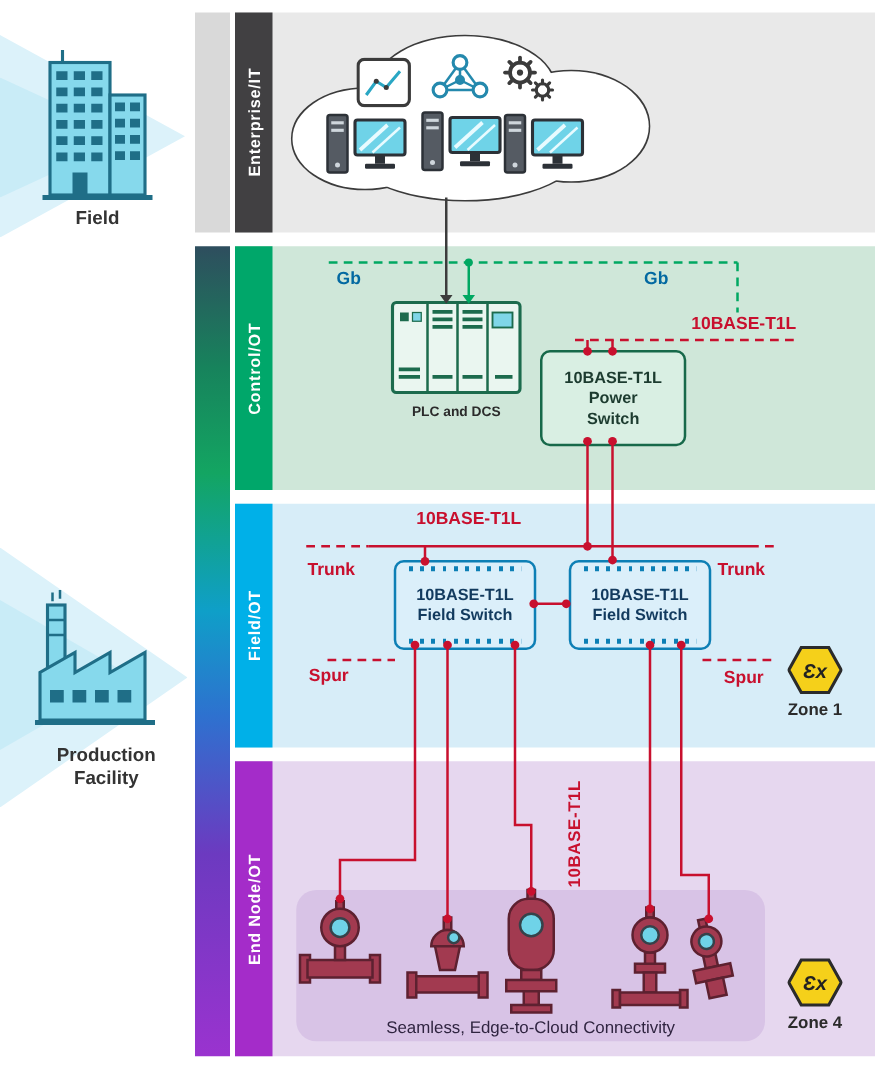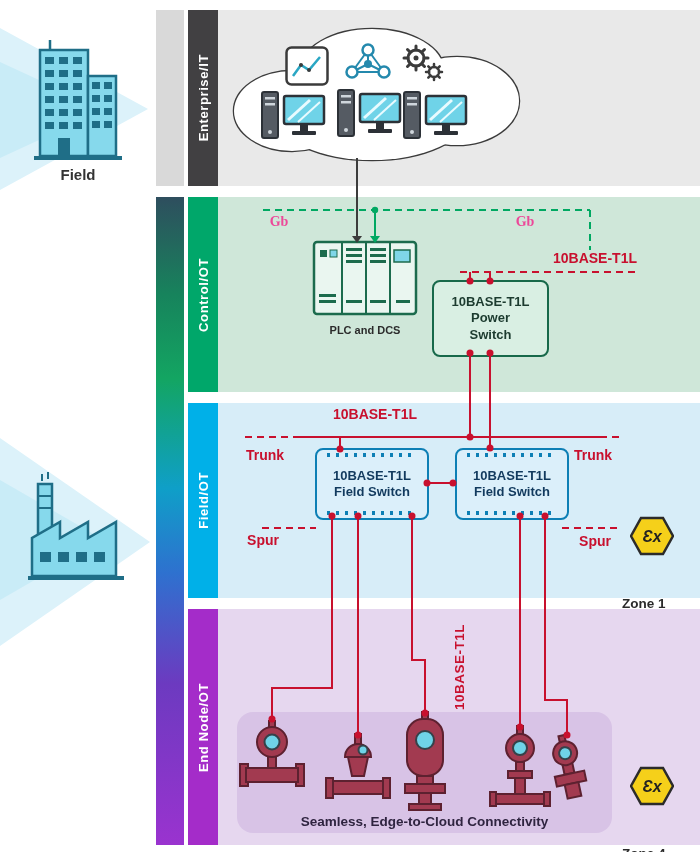--- a/index.html
+++ b/index.html
@@ -27,46 +27,46 @@
   #tri-fact2{left:0;top:480px;width:104px;height:120px;background:#c9ecf7;}
   .side-label{position:absolute;color:#333;font-weight:bold;font-size:15px;
     text-align:center;line-height:1.2;}
 
   
   .gray-strip{position:absolute;left:156px;top:10px;width:28px;height:176px;background:#d9d9d9;}
   .grad-strip{position:absolute;left:156px;top:197px;width:28px;height:648px;
     background:linear-gradient(180deg,#2e4e5e 0%,#17835c 15%,#13a562 28%,
       #0f9fc8 45%,#2e71cf 58%,#6c3ac0 75%,#9a33cf 100%);}
   .lbl-red{position:absolute;color:#c8102e;font-weight:bold;font-size:14px;text-align:center;}
-  .lbl-green{position:absolute;color:#ec4899;font-weight:bold;font-size:14px;text-align:center;font-family:Liberation Serif, serif;}
+  .lbl-green{position:absolute;color:#0369a1;font-weight:bold;font-size:14px;text-align:center;}
   .lbl-dark{position:absolute;color:#2b2b2b;font-weight:bold;font-size:11px;text-align:center;}
 
   
   .node-box{position:absolute;border-radius:8px;display:flex;align-items:center;
     justify-content:center;text-align:center;font-weight:bold;font-size:13px;
     line-height:1.25;white-space:pre-line;z-index:3;}
   #power-switch{left:432px;top:280px;width:113px;height:73px;background:#d9efe3;
     border:2.5px solid #17694a;color:#1c3b2f;}
   .field-switch{top:448px;width:110px;height:68px;background:#dbeffa;
     border:2.5px solid #0d7fb5;color:#123a5e;}
   #fsw1{left:315px;} #fsw2{left:455px;}
   .ports{position:absolute;left:10px;right:10px;height:4px;
     background:repeating-linear-gradient(90deg,#0d7fb5 0 3px,transparent 3px 9px);}
   .ports.top{top:3px;} .ports.bot{bottom:3px;}
 
   
   #devices-box{position:absolute;left:237px;top:712px;width:375px;height:121px;
     background:#d8c3e6;border-radius:16px;z-index:2;}
   #caption{position:absolute;left:237px;width:375px;top:814px;color:#2f2440;
-    font-weight:bold;font-size:13.5px;text-align:center;z-index:3;}
+    font-weight:normal;font-size:13.5px;text-align:center;z-index:3;}
   .v-red{position:absolute;writing-mode:vertical-rl;transform:rotate(180deg);
     color:#c8102e;font-weight:bold;font-size:13.5px;letter-spacing:.5px;z-index:3;}
 
-  .zone-lbl{position:absolute;width:60px;text-align:left;color:#2b2b2b;
-    font-weight:bold;font-size:13.5px;margin-top:36px;}
+  .zone-lbl{position:absolute;width:60px;text-align:center;color:#2b2b2b;
+    font-weight:bold;font-size:13.5px;}
 
   svg.icon{position:absolute;z-index:3;}
   #overlay{position:absolute;left:0;top:0;z-index:4;pointer-events:none;}
 </style>
 </head>
 <body>
 
 <div class="canvas">
 
   <div class="tri" id="tri-office"></div>
@@ -118,20 +118,21 @@
     <line x1="14" y1="36" x2="28" y2="36" stroke="#1f6e87" stroke-width="2"></line>
     <polygon points="8,104 8,66 36,50 36,66 64,50 64,66 92,50 92,104" fill="#86d9ec" stroke="#1f6e87" stroke-width="2.5"></polygon>
     <g fill="#1f6e87">
       <rect x="16" y="80" width="11" height="10"></rect>
         <rect x="34" y="80" width="11" height="10"></rect>
       <rect x="52" y="80" width="11" height="10"></rect>
         <rect x="70" y="80" width="11" height="10"></rect>
       <rect x="4" y="104" width="96" height="4"></rect>
     </g>
   </svg>
+  <div class="side-label" style="left:25px;top:596px;width:120px">Production Facility</div>
 
   <div class="gray-strip"></div>
   <div class="grad-strip"></div>
 
   <div class="band" id="band-ent">
     <div class="band-bar bar-ent">
       <span class="vlabel">Enterprise/IT</span>
     </div>
   </div>
   <div class="band" id="band-ctrl">

